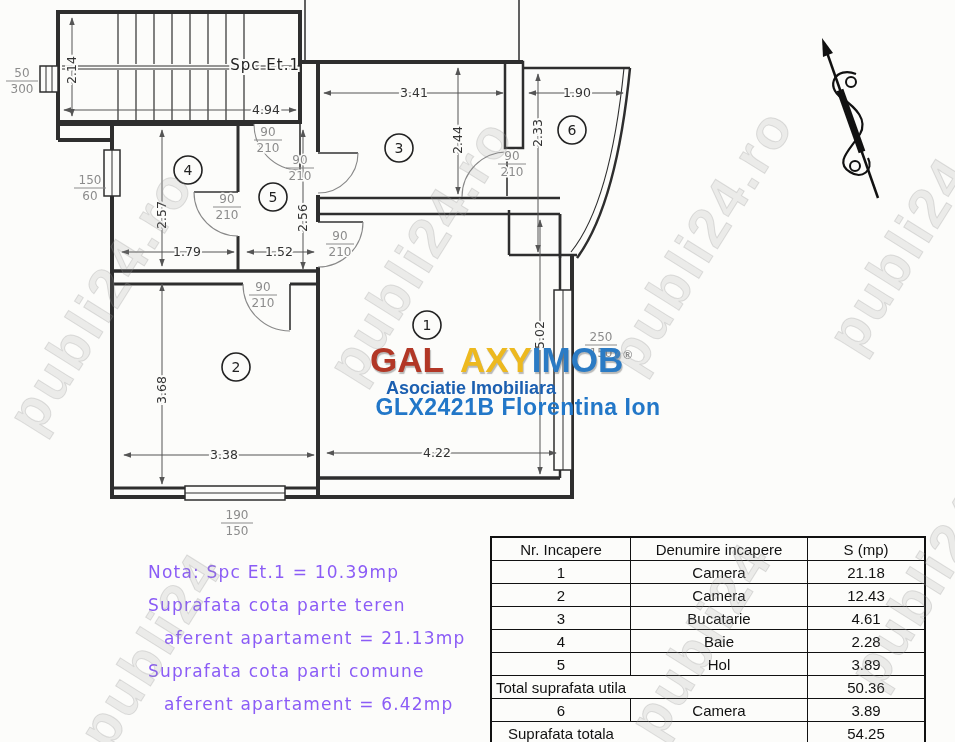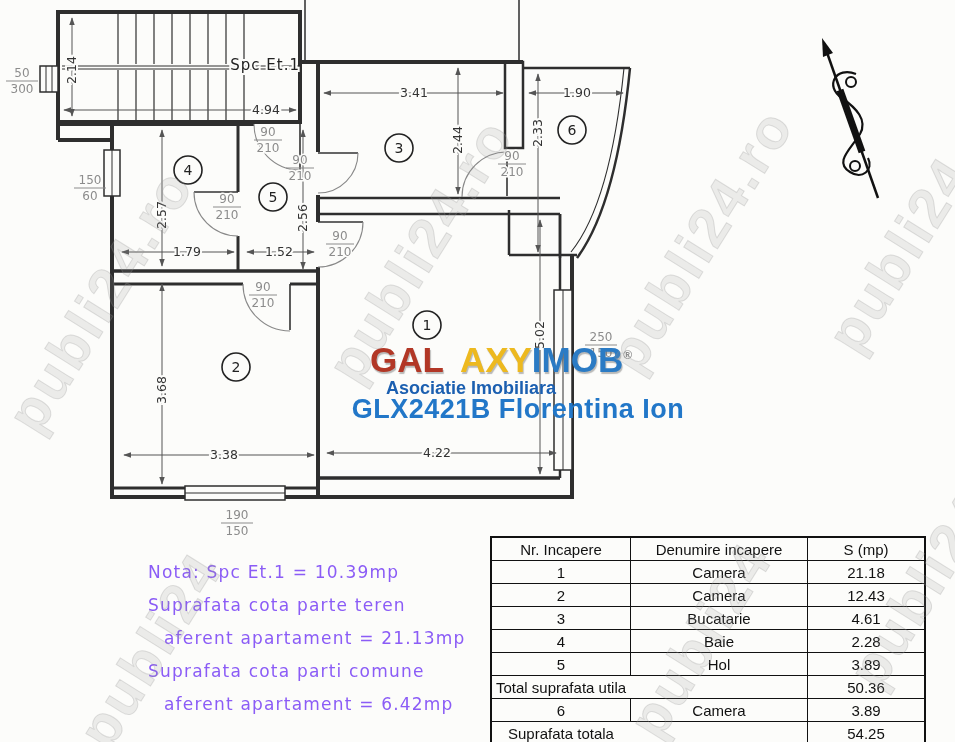--- a/index.html
+++ b/index.html
@@ -29,21 +29,21 @@
       color:rgba(150,150,150,0.16);-webkit-text-stroke:1px rgba(150,150,150,0.28);
       pointer-events:none;}
 
   
   .logo{position:absolute;left:336px;top:342px;width:270px;text-align:center;line-height:1;}
   .logo-word{font-size:35px;font-weight:bold;letter-spacing:0px;
              text-shadow:1px 2px 1px rgba(60,60,60,0.35);}
   .logo-reg{font-size:12px;vertical-align:super;color:#8a8a8a;text-shadow:none;}
   .logo-sub{font-size:18px;font-weight:bold;margin-top:2px;}
   .listing{position:absolute;left:318px;top:394px;width:400px;text-align:center;
-           font-size:27px;font-weight:bold;letter-spacing:0.5px;}
+           font-size:23px;font-weight:bold;letter-spacing:0.5px;}
 
   
   .notes{position:absolute;left:148px;top:556px;font-family:"DejaVu Sans",sans-serif;
          font-size:17px;letter-spacing:1.2px;color:#8b5cf6;line-height:33px;}
   .notes .indent{padding-left:16px;}
 
   
   table.areas{position:absolute;left:490px;top:536px;border-collapse:collapse;
               font-size:15px;color:#111;background:transparent;}
   table.areas{border:2.5px solid #111;}

